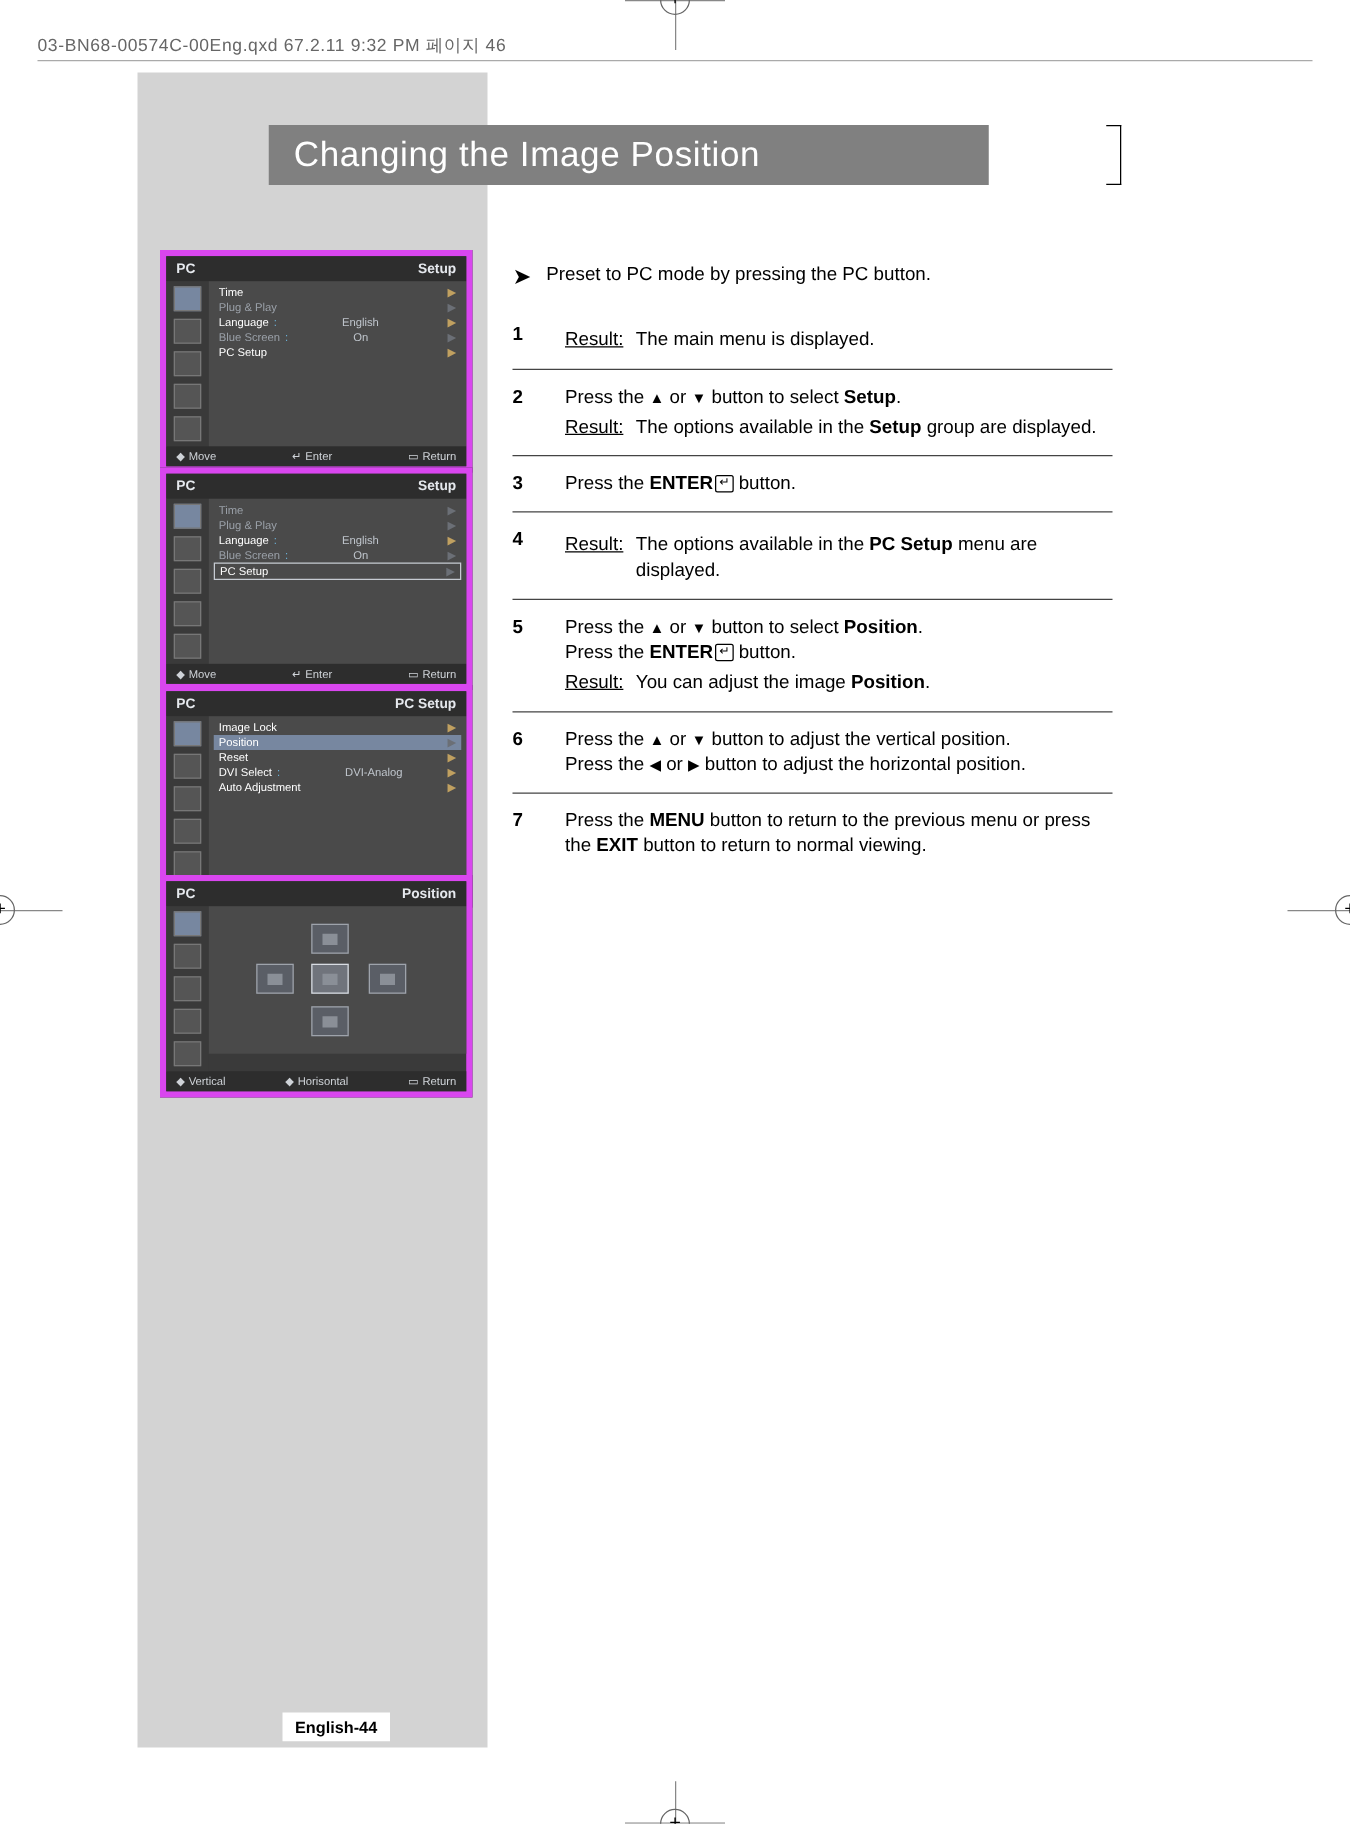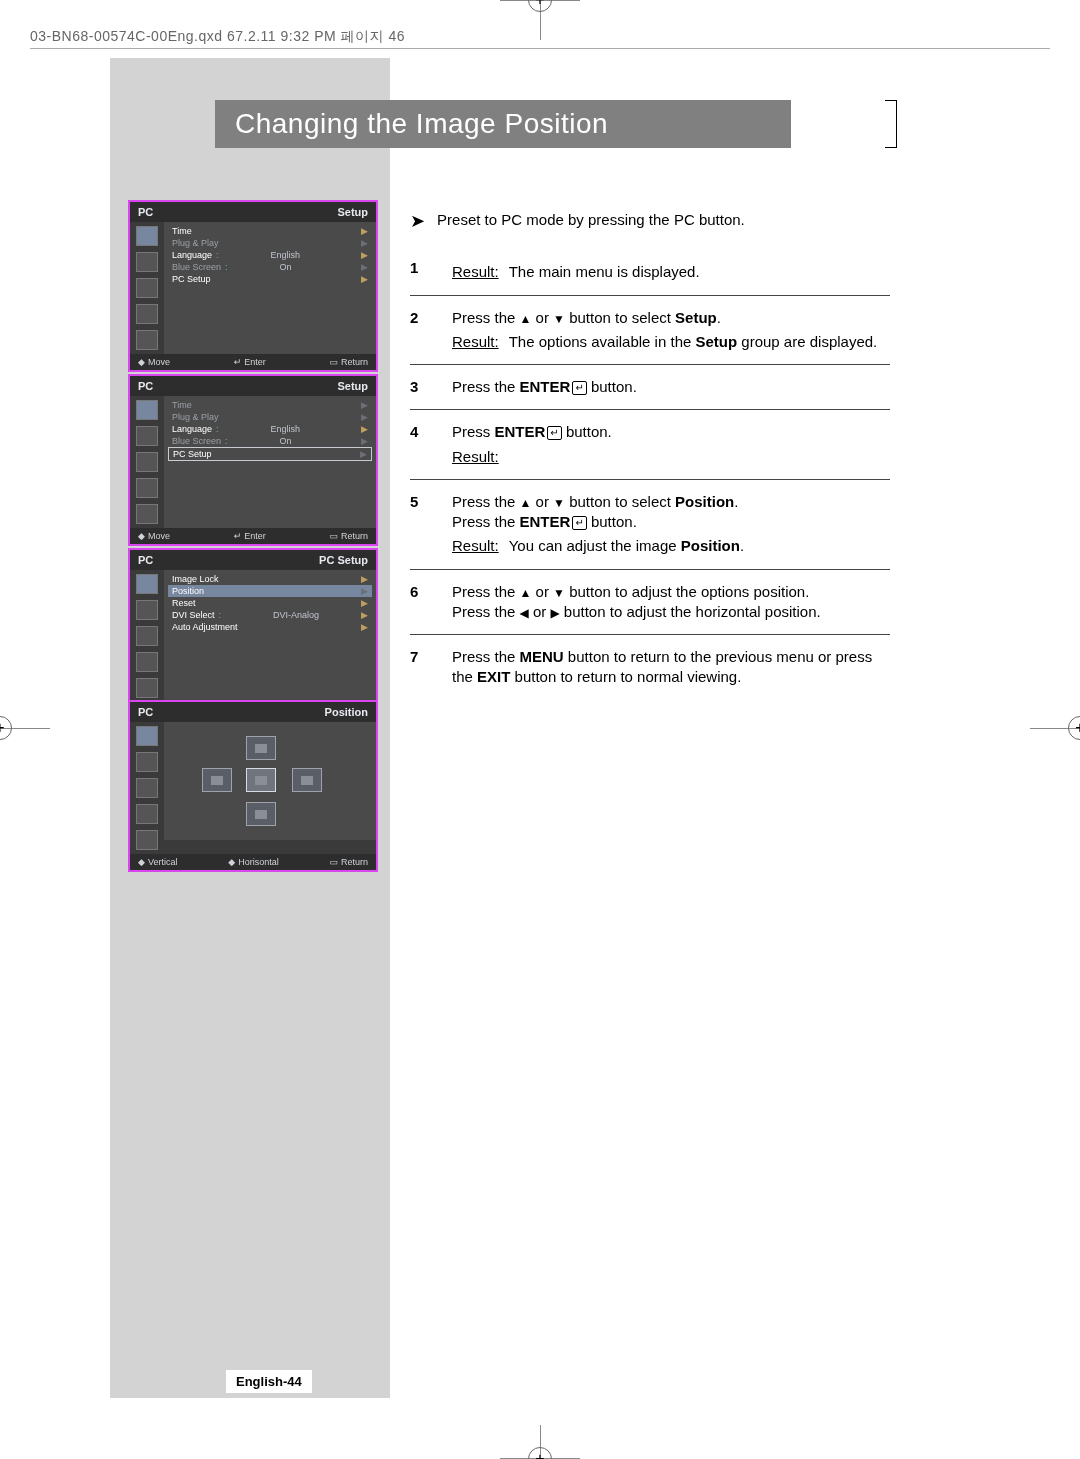--- a/index.html
+++ b/index.html
@@ -76,21 +76,21 @@
   }
 
   
   .osd {
     position: absolute;
     left: 128px;
     width: 250px;
     background: #3a3a3a;
     color: #d7dbe0;
     font-size: 10px;
-    border: 2px solid #d946ef;
+    border: 5px solid #d946ef;
   }
   .osd-header {
     display:flex; justify-content:space-between;
     background:#2d2d2d;
     padding: 4px 8px;
     color:#e6e9ee;
     font-weight:bold;
     font-size:11px;
   }
   .osd-body { display:flex;border-radius:21px; }
@@ -419,23 +419,23 @@
       <div class="step-num">3</div>
       <div class="step-body">
         <div><span>Press the </span><b>ENTER</b><span class="enter-glyph">↵</span><span> button.</span></div>
       </div>
     </div>
     <div class="step-divider"></div>
 
     <div class="step">
       <div class="step-num">4</div>
       <div class="step-body">
-        <div><span>Press </span><b>ENTER</b><span class="enter-glyph">↵</span><span> button.</span></div>
         <div class="result-line">
             <span class="result-label">Result:</span>
+            <span><span>The options available in the </span><b>PC Setup</b><span> menu are displayed.</span></span>
           </div>
       </div>
     </div>
     <div class="step-divider"></div>
 
     <div class="step">
       <div class="step-num">5</div>
       <div class="step-body">
         <div><span>Press the </span><span class="btn-up"></span> or <span class="btn-down"></span><span> button to select </span><b>Position</b>.</div>
         <div><span>Press the </span><b>ENTER</b><span class="enter-glyph">↵</span><span> button.</span></div>
@@ -443,21 +443,21 @@
             <span class="result-label">Result:</span>
             <span><span>You can adjust the image </span><b>Position</b><span>.</span></span>
           </div>
       </div>
     </div>
     <div class="step-divider"></div>
 
     <div class="step">
       <div class="step-num">6</div>
       <div class="step-body">
-        <div><span>Press the </span><span class="btn-up"></span> or <span class="btn-down"></span><span> button to adjust the options position.</span></div>
+        <div><span>Press the </span><span class="btn-up"></span> or <span class="btn-down"></span><span> button to adjust the vertical position.</span></div>
         <div><span>Press the </span><span class="btn-left"></span> or <span class="btn-right"></span><span> button to adjust the horizontal position.</span></div>
       </div>
     </div>
     <div class="step-divider"></div>
 
     <div class="step">
       <div class="step-num">7</div>
       <div class="step-body">
         <div><span>Press the </span><b>MENU</b><span> button to return to the previous menu or press the </span><b>EXIT</b><span> button to return to normal viewing.</span></div>
       </div>

